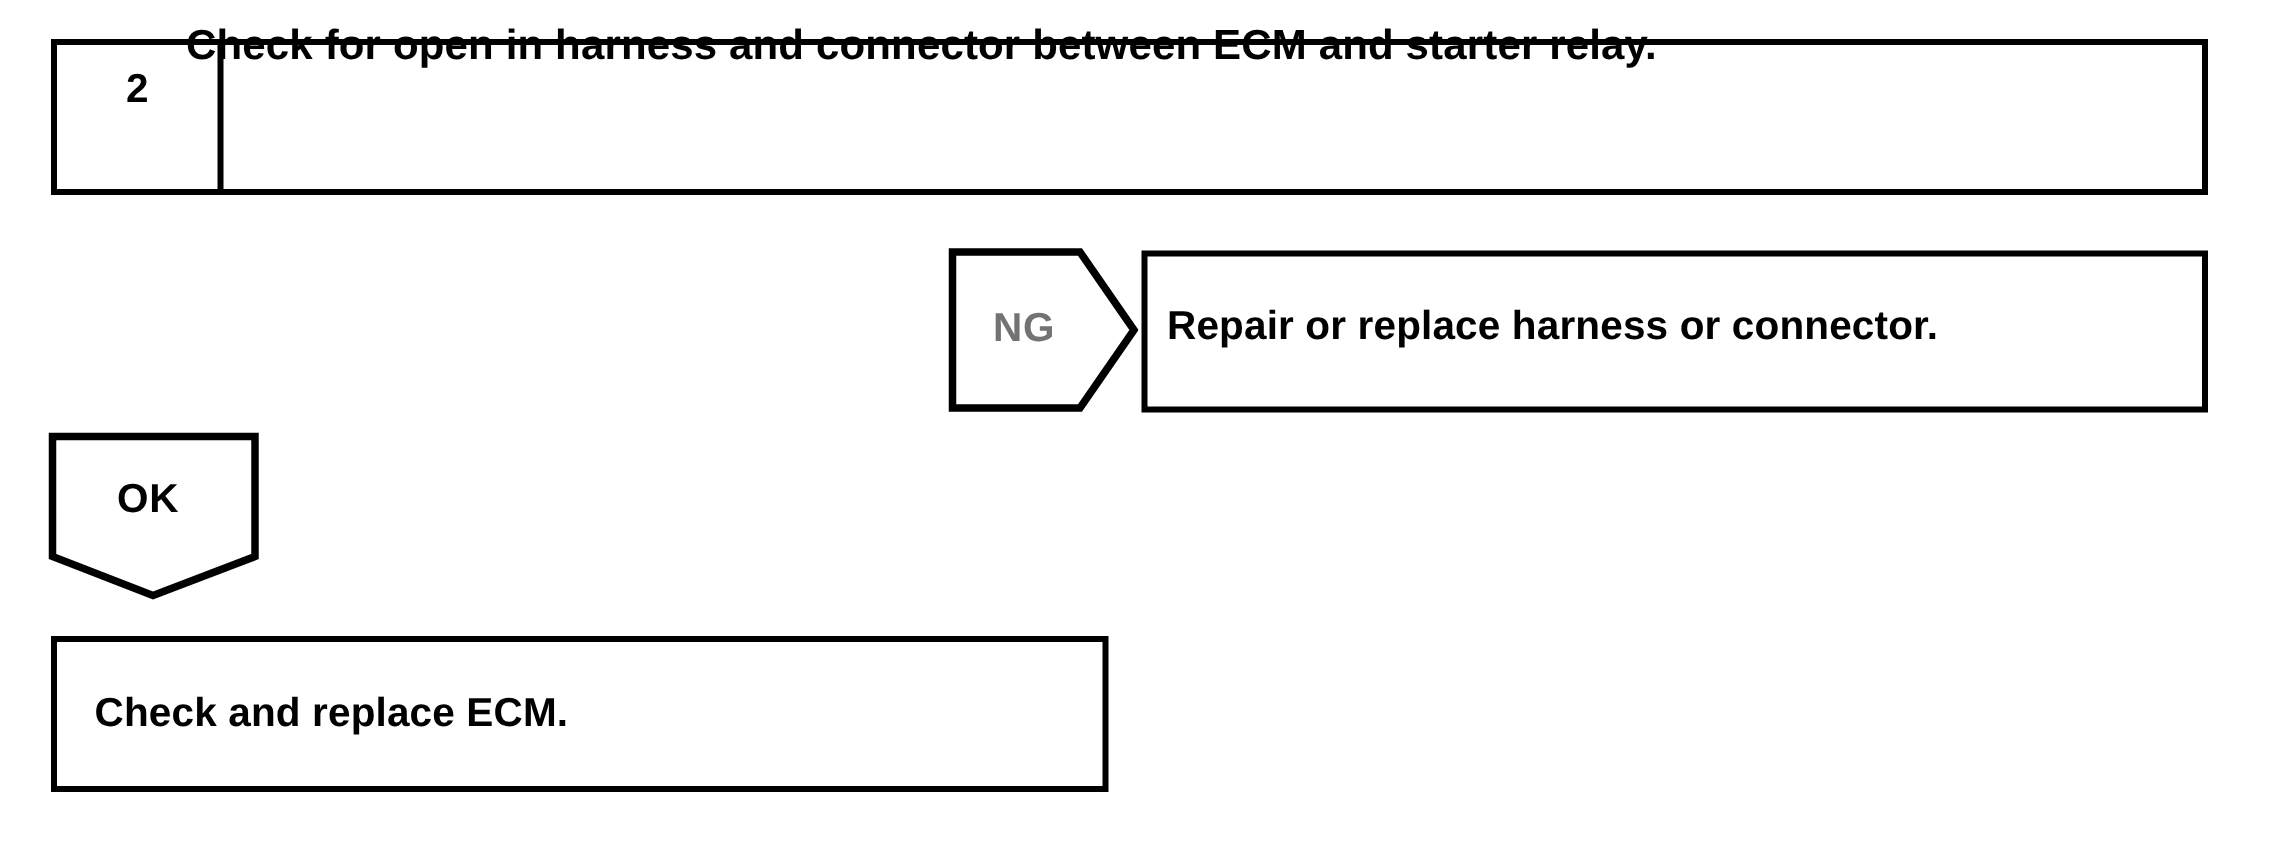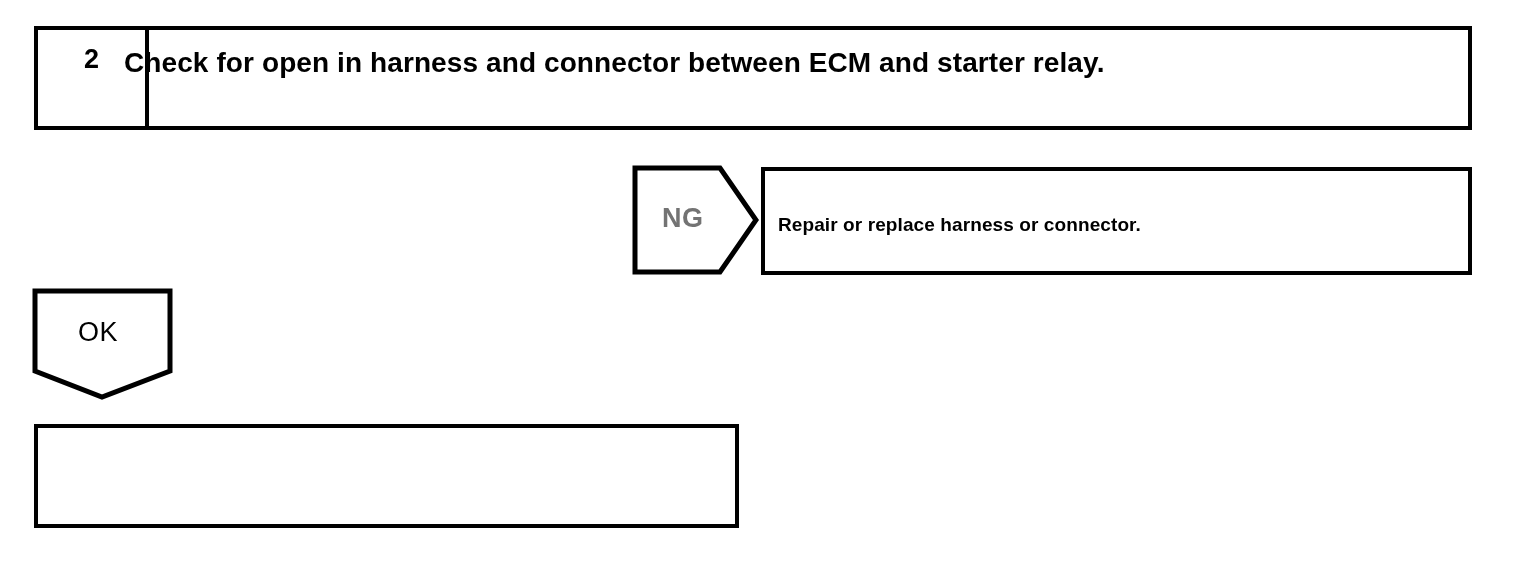--- a/index.html
+++ b/index.html
@@ -51,21 +51,20 @@
   }
   .step-text {
     position: absolute;
     left: 124px;
     top: 14px;
     font-size: 28px;
     font-weight: bold;
     color: #000000;
     letter-spacing: 0.1px;
     white-space: nowrap;
-    margin-top: 33px;
   }
 
   
   .ng-arrow {
     position: absolute;
     left: 632px;
     top: 165px;
     width: 127px;
     height: 110px;
   }
@@ -86,43 +85,43 @@
     top: 167px;
     width: 711px;
     height: 108px;
     box-sizing: border-box;
     border: 4px solid #000000;
     background: #ffffff;
   }
   .repair-text {
     position: absolute;
     left: 778px;
-    top: 214px;
-    font-size: 19px;
+    top: 202px;
+    font-size: 27px;
     font-weight: bold;
     color: #000000;
     letter-spacing: 0.1px;
     white-space: nowrap;
   }
 
   
   .ok-arrow {
     position: absolute;
     left: 32px;
     top: 288px;
     width: 141px;
     height: 112px;
   }
   .ok-arrow svg { display: block; }
   .ok-label {
     position: absolute;
     left: 78px;
     top: 317px;
     font-size: 27px;
-    font-weight: normal;
+    font-weight: bold;
     color: #000000;
     letter-spacing: 0.5px;
   }
 
   .result-box {
     position: absolute;
     left: 34px;
     top: 424px;
     width: 705px;
     height: 104px;
@@ -164,14 +163,15 @@
   <div class="repair-text">Repair or replace harness or connector.</div>
 
   <div class="ok-arrow">
     <svg width="141" height="112" viewBox="0 0 141 112" xmlns="http://www.w3.org/2000/svg">
       <polygon points="3,3 138,3 138,83 70,109 3,83" fill="#ffffff" stroke="#000000" stroke-width="5" stroke-linejoin="miter"></polygon>
     </svg>
   </div>
   <div class="ok-label">OK</div>
 
   <div class="result-box"></div>
+  <div class="result-text">Check and replace ECM.</div>
 
 </div>
 
 </body></html>

